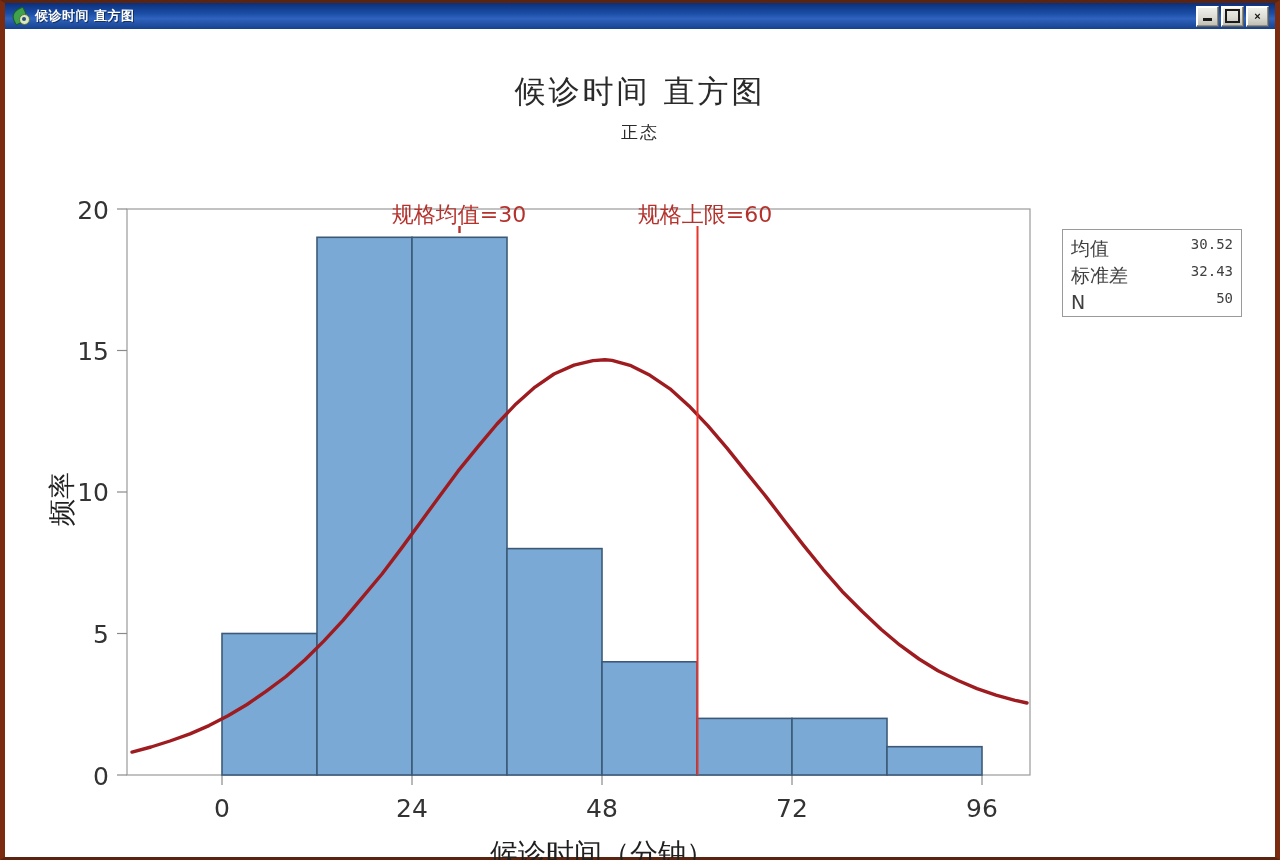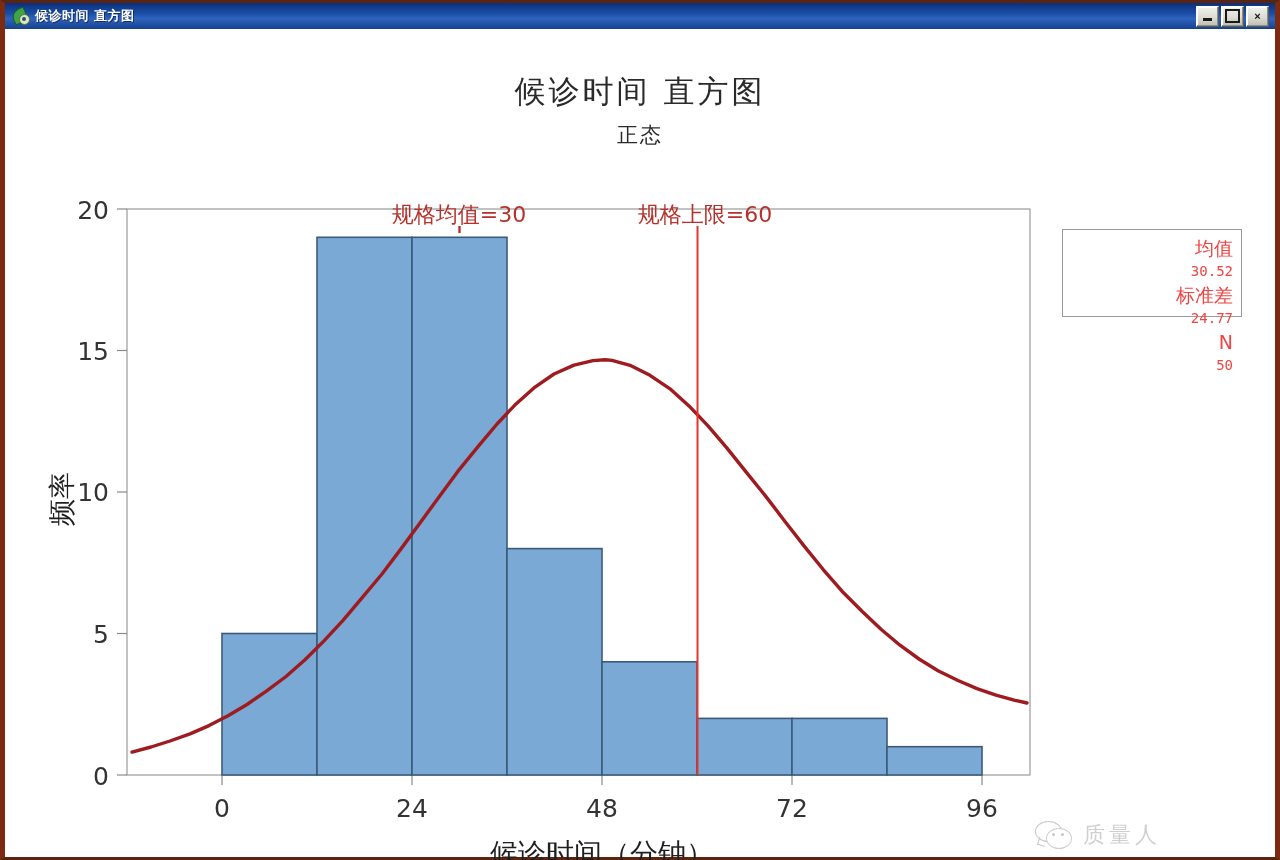--- a/index.html
+++ b/index.html
@@ -68,37 +68,36 @@
     position:absolute;left:0;top:26px;right:0;bottom:0;
     background:#ffffff;
   }
   .chart-title{
     position:absolute;left:0;right:0;top:42px;text-align:center;
     font-size:31px;color:#2a2a2a;letter-spacing:3px;
     font-family:"DejaVu Sans","Liberation Sans",sans-serif;
   }
   .chart-subtitle{
     position:absolute;left:0;right:0;top:92px;text-align:center;
-    font-size:21px;color:#2a2a2a;letter-spacing:2px;
+    font-size:17px;color:#2a2a2a;letter-spacing:2px;
     font-family:Liberation Sans, sans-serif;
   }
   
   .plotwrap{position:absolute;left:0;top:0;width:1270px;height:612px;}
   svg.plot{position:absolute;left:0;top:0;width:1270px;height:831px;}
   
   .statsbox{
     position:absolute;left:1057px;top:200px;width:180px;height:88px;
     border:1px solid #9a9a9a;background:#ffffff;
     box-sizing:border-box;padding:5px 8px 0 8px;
   }
   .statrow{
-    display:flex;justify-content:space-between;align-items:flex-end;
-    font-size:19px;color:#ef4444;line-height:1.42;
+    display:flex;justify-content:space-between;align-items:flex-start;
+    font-size:19px;color:#404040;line-height:1.42;
     font-family:"DejaVu Sans","Liberation Sans",sans-serif;
-    flex-direction:column;
   }
   .statrow .lab{white-space:nowrap;letter-spacing:0px;}
   .statrow .val{font-family:"DejaVu Sans Mono","Liberation Mono",monospace;font-size:14px;}
   
   .watermark{
     position:absolute;left:1030px;top:782px;width:230px;height:48px;
     display:flex;align-items:center;gap:8px;opacity:.42;
   }
   .wm-logo{position:relative;width:40px;height:30px;flex:0 0 auto;}
   .wm-logo .b1{
@@ -227,32 +226,23 @@
       </svg>
     </div>
 
     <div class="statsbox">
       <div class="statrow">
         <span class="lab">均值</span>
         <span class="val">30.52</span>
       </div>
       <div class="statrow">
         <span class="lab">标准差</span>
-        <span class="val">24.77</span>
+        <span class="val">32.43</span>
       </div>
       <div class="statrow">
         <span class="lab">N</span>
         <span class="val">50</span>
       </div>
     </div>
 
-    <div class="watermark">
-      <div class="wm-logo">
-        <div class="b1"></div>
-          <div class="b2"></div>
-        <div class="e e1"></div>
-          <div class="e e2"></div>
-      </div>
-      <div class="wm-text">质量人</div>
-    </div>
 
   </div>
 </div>
 
 </body></html>

